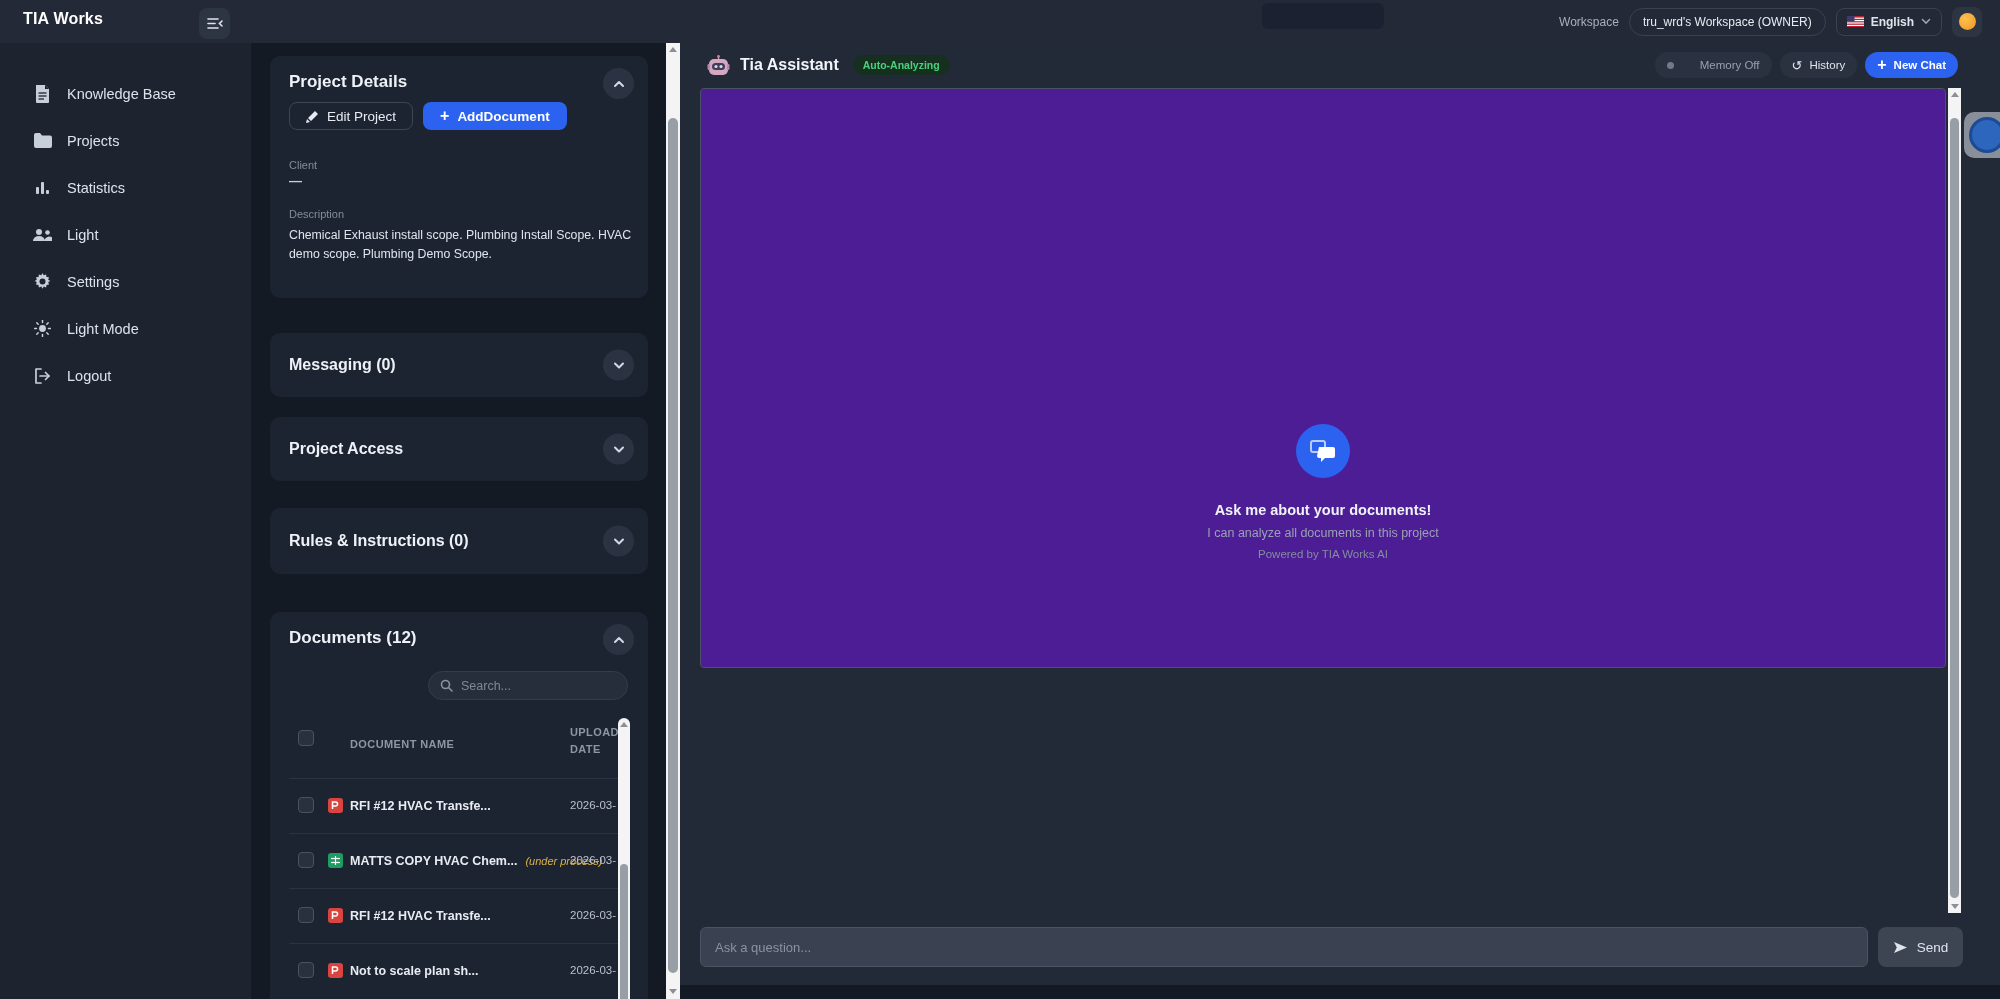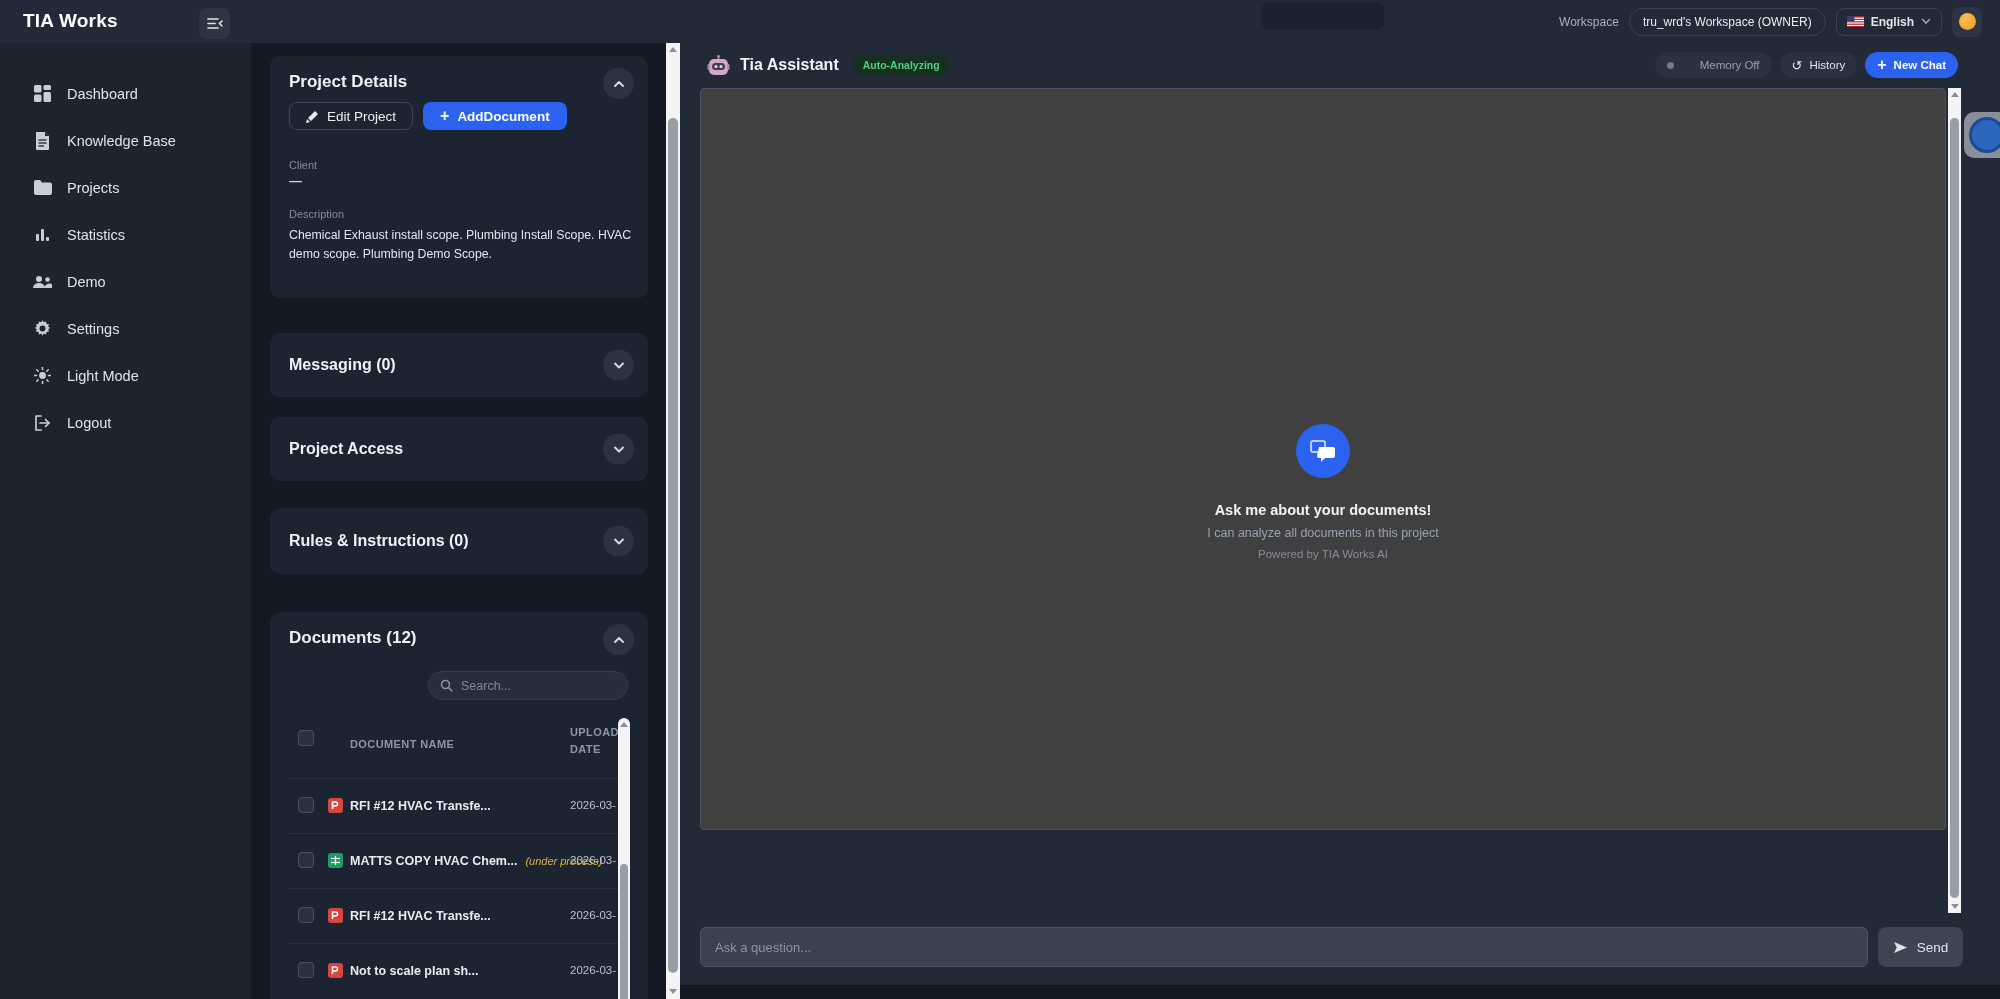--- a/index.html
+++ b/index.html
@@ -2,21 +2,21 @@
 <html><head>
 <meta charset="utf-8">
 <style>
   * { margin:0; padding:0; box-sizing:border-box; }
   html,body { background:#0e131b; }
   body { font-family:"Liberation Sans", sans-serif; }
   #app { position:relative; width:2000px; height:999px; background:#141a24; overflow:hidden; }
 
   
   .topbar { position:absolute; left:0; top:0; width:2000px; height:43px; background:#232936; }
-  .brand { position:absolute; left:23px; top:10px; font-size:19px; font-weight:700; color:#ffffff; letter-spacing:.2px; }
+  .brand { position:absolute; left:23px; top:10px; font-size:16px; font-weight:700; color:#ffffff; letter-spacing:.2px; }
   .collapse-btn { position:absolute; left:199px; top:8px; width:31px; height:31px; background:#2d3442; border-radius:8px; display:flex; align-items:center; justify-content:center; cursor:pointer; }
   .inactive-chip { position:absolute; left:1262px; top:3px; width:122px; height:26px; background:#1b2130; border-radius:6px; }
   .topbar-right { position:absolute; right:18px; top:0; height:43px; display:flex; align-items:center; gap:10px; }
   .ws-label { font-size:12px; color:#a8b0bf; }
   .ws-chip { font-size:12px; color:#e8ecf2; border:1px solid #3a4252; border-radius:15px; padding:6px 13px; white-space:nowrap; cursor:pointer; }
   .lang-chip { display:flex; align-items:center; gap:7px; border:1px solid #3a4252; border-radius:8px; padding:6px 10px; cursor:pointer; }
   .lang-chip span { font-size:12px; font-weight:700; color:#dfe4ec; }
   .avatar-btn { width:30px; height:30px; border-radius:8px; background:#2d3442; display:flex; align-items:center; justify-content:center; cursor:pointer; }
   .avatar-dot { width:17px; height:17px; border-radius:50%; background:radial-gradient(circle at 35% 35%, #ffc14d, #ef9426); }
 
@@ -83,21 +83,21 @@
   .assistant-title { margin-left:10px; font-size:16px; font-weight:700; color:#f2f5f9; }
   .badge { margin-left:14px; background:#163020; color:#4cd07e; font-size:10.5px; font-weight:600; padding:4px 10px; border-radius:10px; }
   .hdr-actions { margin-left:auto; display:flex; align-items:center; gap:8px; }
   .pill { display:flex; align-items:center; gap:7px; height:26px; padding:0 12px; border-radius:13px; font-size:11.5px; cursor:pointer; border:none; font-family:"Liberation Sans",sans-serif; }
   .pill-muted { background:#2a3140; color:#98a1b0;gap:26px; }
   .pill-gray { background:#2a3140; color:#dfe4ec; }
   .pill-blue { background:#2b63f0; color:#ffffff; font-weight:600; }
   .dot-icon { width:7px; height:7px; border-radius:50%; background:#707a88; }
   .hist-glyph { font-size:13px; line-height:1; }
 
-  .chat-box { position:absolute; left:20px; top:45px; width:1246px; height:742px; background:#404040; border:1px solid #4a5263; border-radius:4px; }
+  .chat-box { position:absolute; left:20px; top:45px; width:1246px; height:580px; background:#4c1d95; border:1px solid #4a5263; border-radius:4px; }
   .empty-state { position:absolute; left:50%; top:335px; transform:translateX(-50%); width:420px; text-align:center; }
   .es-circle { width:54px; height:54px; border-radius:50%; background:#2b63f0; margin:0 auto; display:flex; align-items:center; justify-content:center; }
   .es-title { margin-top:24px; font-size:14.5px; font-weight:700; color:#eef2f7; }
   .es-sub { margin-top:8px; font-size:12.5px; color:#99a2b1; }
   .es-foot { margin-top:8px; font-size:11.5px; color:#848d9b; }
 
   .chat-input { position:absolute; left:20px; top:884px; width:1168px; height:40px; background:#3a4150; border:1px solid #4a5263; border-radius:6px; padding:0 14px; color:#84cc16; font-size:13px; outline:none; font-family:"Liberation Sans",sans-serif; }
   .chat-input::placeholder { color:#8b93a2; }
   .send-btn { position:absolute; left:1198px; top:884px; width:85px; height:40px; background:#3d4452; border:none; border-radius:8px; display:flex; align-items:center; justify-content:center; gap:9px; color:#dfe4ec; font-size:13.5px; cursor:pointer; font-family:"Liberation Sans",sans-serif; }
 
@@ -153,31 +153,20 @@
       <div class="avatar-btn">
         <div class="avatar-dot"></div>
       </div>
     </div>
   </div>
 
   <div class="sidebar">
     <div class="nav">
       <div class="nav-item">
         <span class="nav-icon">
-          <svg width="17" height="17" viewBox="0 0 17 17" fill="currentColor">
-              <rect x="0" y="0" width="7.5" height="7.5" rx="1.5"></rect>
-              <rect x="9.5" y="0" width="7.5" height="5" rx="1.5"></rect>
-              <rect x="0" y="9.5" width="7.5" height="7.5" rx="1.5"></rect>
-              <rect x="9.5" y="7" width="7.5" height="10" rx="1.5"></rect>
-            </svg>
-        </span>
-        <span>Dashboard</span>
-      </div>
-      <div class="nav-item">
-        <span class="nav-icon">
           <svg width="15" height="18" viewBox="0 0 15 18" fill="currentColor">
               <path d="M1 0 H10 L14 4 V17 a1 1 0 0 1 -1 1 H2 a1 1 0 0 1 -1 -1 Z"></path>
               <path d="M10 0 L14 4 H10 Z" fill="#1d2430"></path>
               <g stroke="#1d2430" stroke-width="1.3">
                 <line x1="3.5" y1="8" x2="11.5" y2="8"></line>
                 <line x1="3.5" y1="11" x2="11.5" y2="11"></line>
                 <line x1="3.5" y1="14" x2="9" y2="14"></line>
               </g>
             </svg>
         </span>
@@ -203,21 +192,21 @@
       </div>
       <div class="nav-item">
         <span class="nav-icon">
           <svg width="19" height="14" viewBox="0 0 19 14" fill="currentColor">
               <circle cx="6" cy="4" r="3"></circle>
               <path d="M0 13 a6 5 0 0 1 12 0 Z"></path>
               <circle cx="14.5" cy="4.5" r="2.3"></circle>
               <path d="M11.5 13 a5 4.4 0 0 1 7.5 -3.8 V13 Z"></path>
             </svg>
         </span>
-        <span>Demo</span>
+        <span>Light</span>
       </div>
       <div class="nav-item">
         <span class="nav-icon">
           <svg width="17" height="17" viewBox="0 0 17 17" fill="currentColor">
               <path d="M8.5 0 l1.2 2.2 2.4-.8 .4 2.5 2.5.4 -.8 2.4 2.2 1.2 -2.2 1.2 .8 2.4 -2.5.4 -.4 2.5 -2.4-.8 -1.2 2.2 -1.2-2.2 -2.4.8 -.4-2.5 -2.5-.4 .8-2.4 -2.2-1.2 2.2-1.2 -.8-2.4 2.5-.4 .4-2.5 2.4.8 Z"></path>
               <circle cx="8.5" cy="8.5" r="3" fill="#1d2430"></circle>
             </svg>
         </span>
         <span>Settings</span>
       </div>

